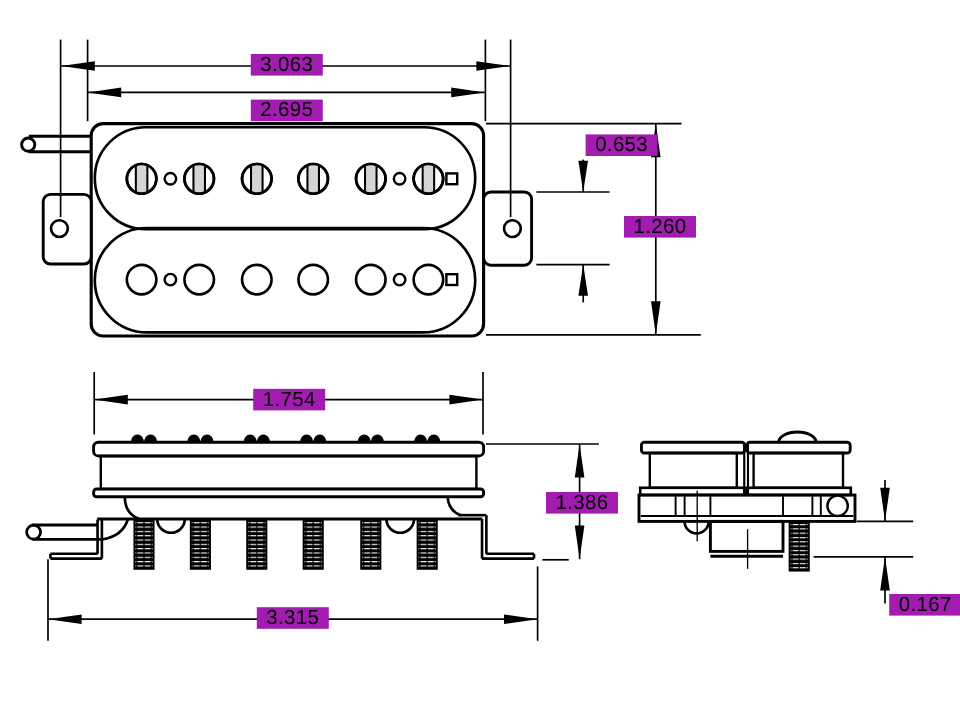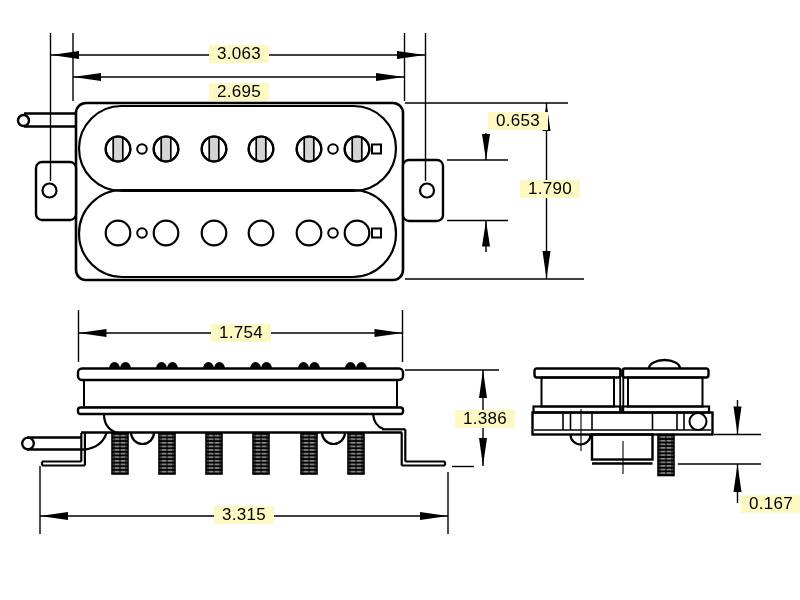--- a/index.html
+++ b/index.html
@@ -1,20 +1,20 @@
 <!DOCTYPE html>
 <html><head>
 <meta charset="utf-8">
 <style>
   html,body{margin:0;padding:0;background:#fff;}
   .canvas{position:relative;width:800px;height:600px;background:#fff;overflow:hidden;
           font-family:"Liberation Sans",sans-serif;}
   .canvas svg{position:absolute;left:0;top:0;}
   .dim-label{position:absolute;width:58px;text-align:center;font-size:17px;line-height:18px;
-             color:#000;background:#fef9c3;letter-spacing:.3px;padding:0 1px;}
+             color:#000;background:#a21caf;letter-spacing:.3px;padding:0 1px;}
 </style>
 </head>
 <body>
 
 <div class="canvas">
 
 <svg width="800" height="600" viewBox="0 0 800 600" xmlns="http://www.w3.org/2000/svg" fill="none" stroke="#000" stroke-linecap="butt">
   <defs>
     <pattern id="threads" width="6" height="3.6" patternUnits="userSpaceOnUse">
       <rect width="6" height="3.6" fill="#fff"></rect>
@@ -233,19 +233,19 @@
     <line x1="737.5" y1="400" x2="737.5" y2="434.5"></line>
     <line x1="737.5" y1="464" x2="737.5" y2="503"></line>
     <polygon points="737.5,434.5 733.5,406.5 741.5,406.5" fill="#000" stroke="none"></polygon>
     <polygon points="737.5,464 733.5,492 741.5,492" fill="#000" stroke="none"></polygon>
   </g>
 </svg>
 
 <div class="dim-label" style="left:209px;top:45px">3.063</div>
 <div class="dim-label" style="left:209px;top:83px">2.695</div>
 <div class="dim-label" style="left:488px;top:112px">0.653</div>
-<div class="dim-label" style="left:520px;top:180px">1.790</div>
+<div class="dim-label" style="left:520px;top:180px">1.260</div>
 <div class="dim-label" style="left:211px;top:324px">1.754</div>
 <div class="dim-label" style="left:455px;top:410px">1.386</div>
 <div class="dim-label" style="left:214px;top:506px">3.315</div>
 <div class="dim-label" style="left:741px;top:495px">0.167</div>
 
 </div>
 
 </body></html>

